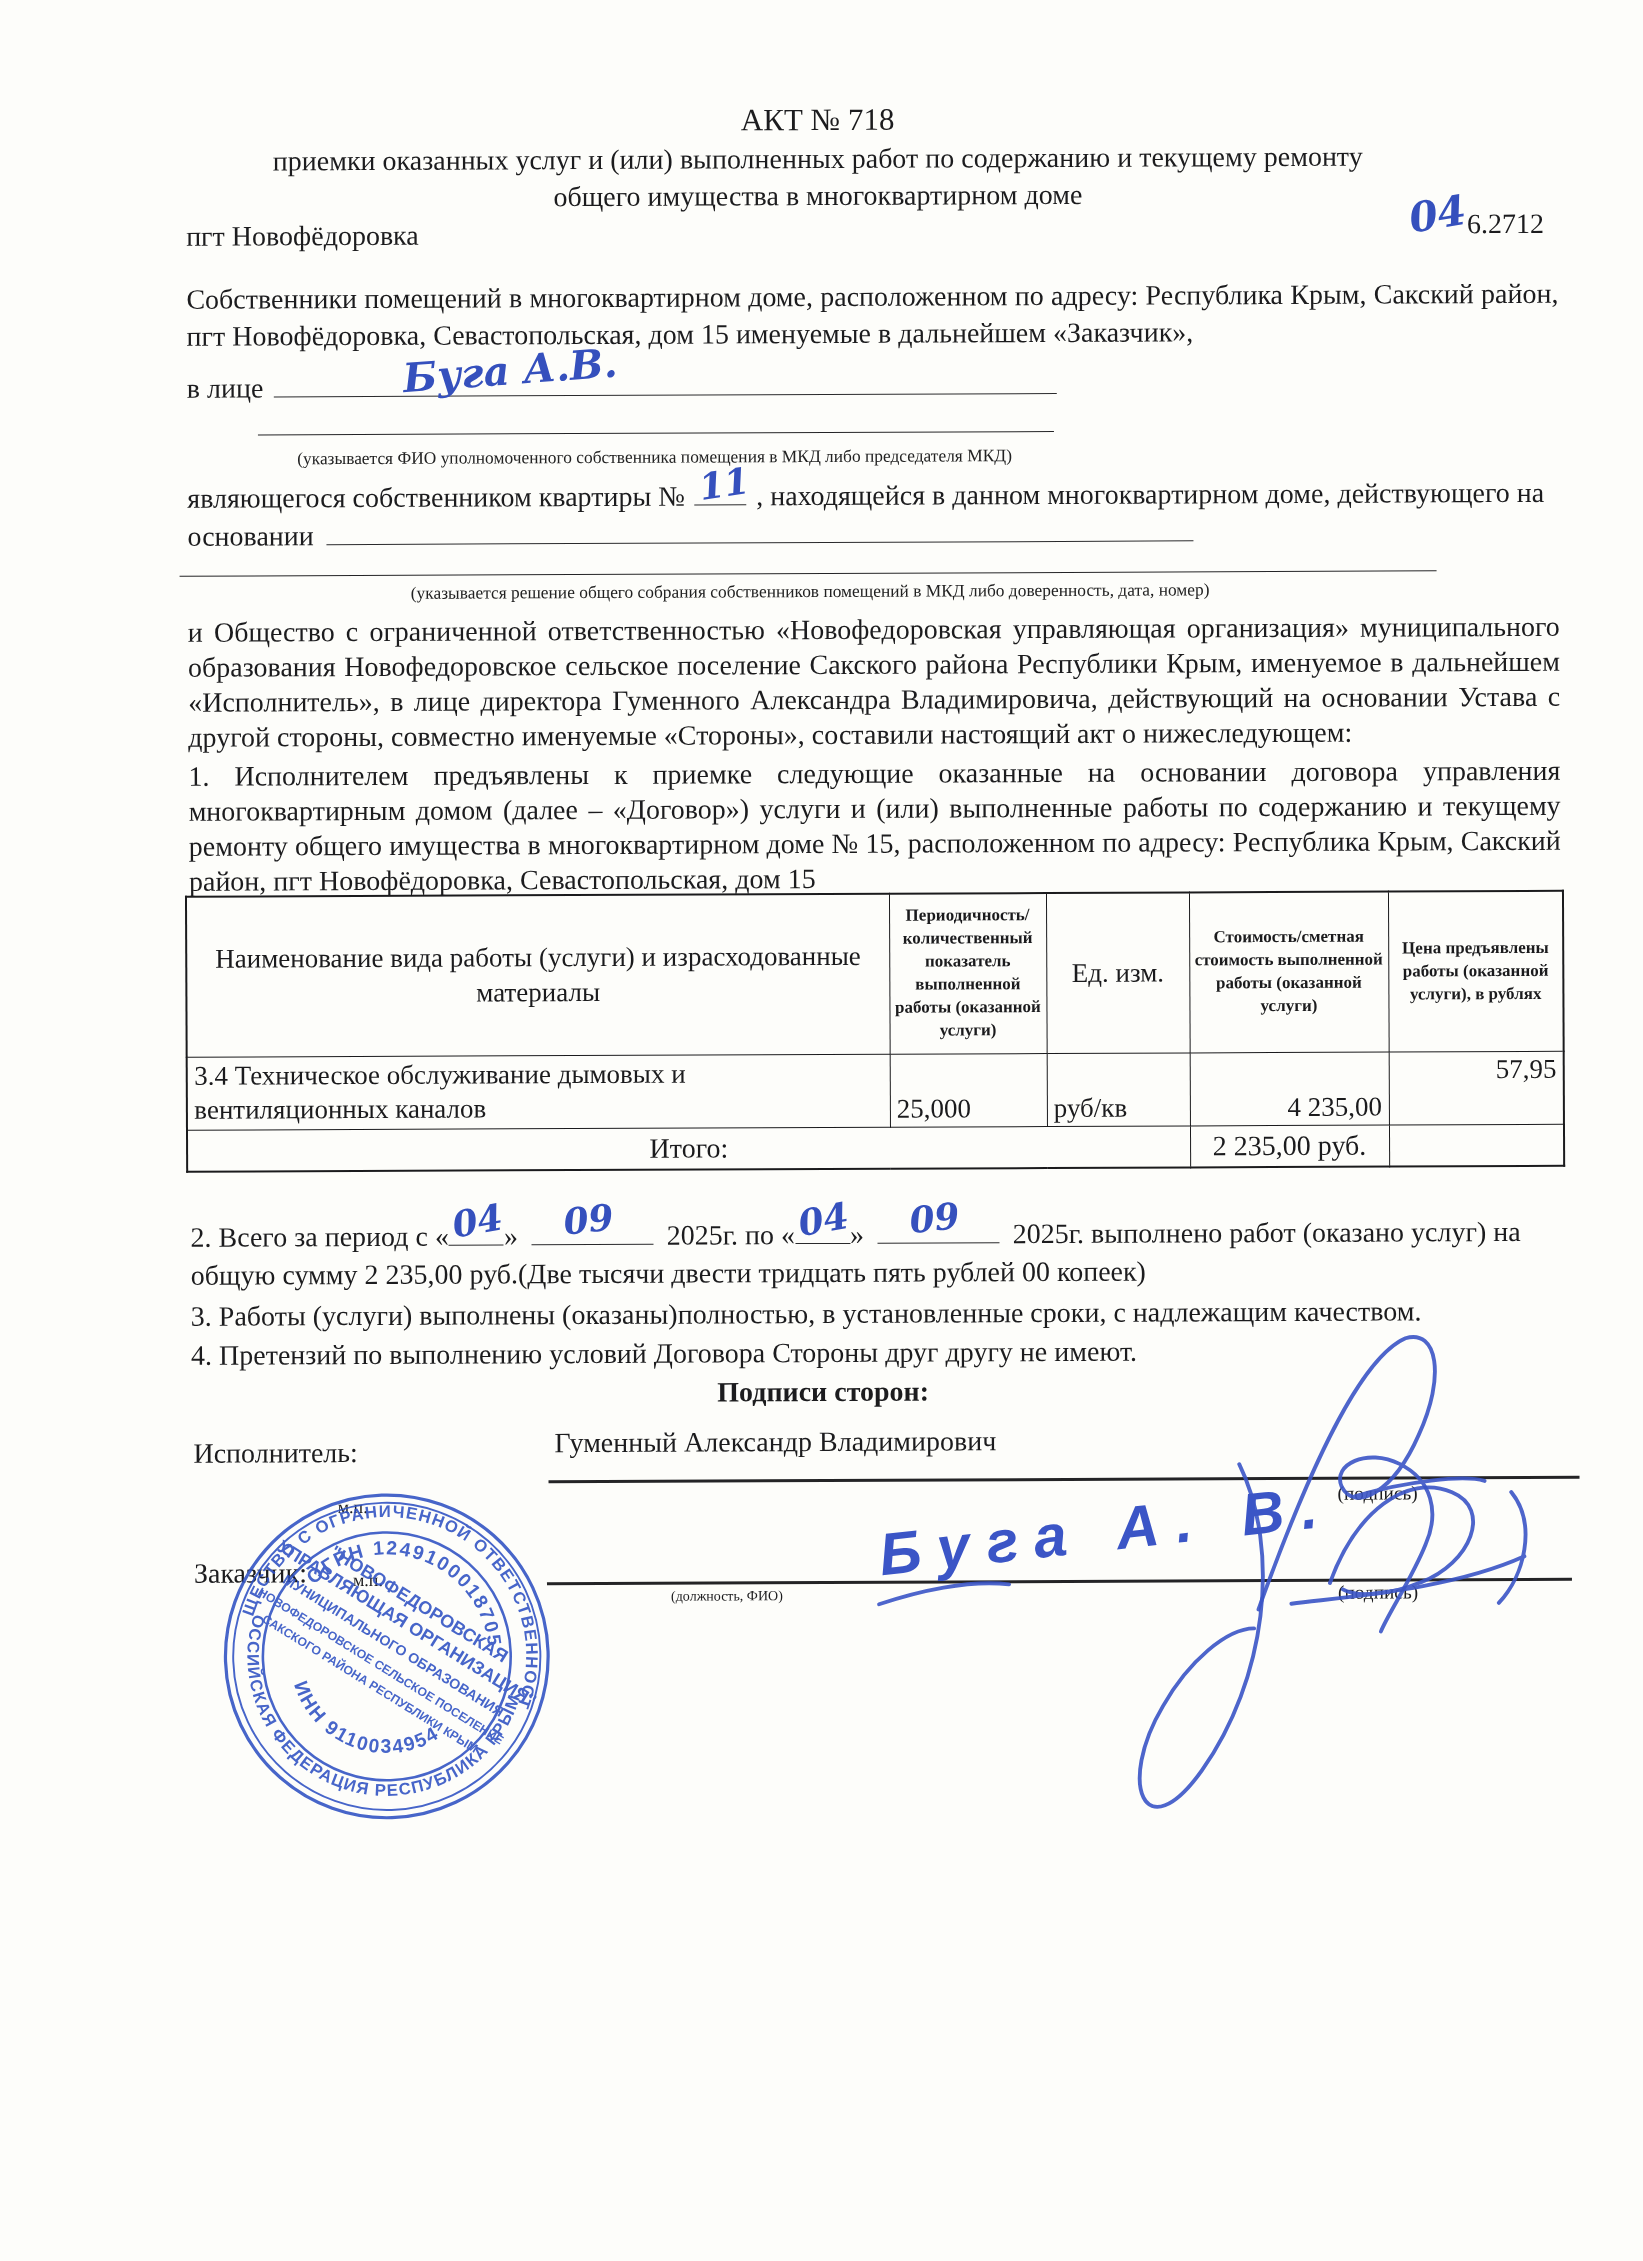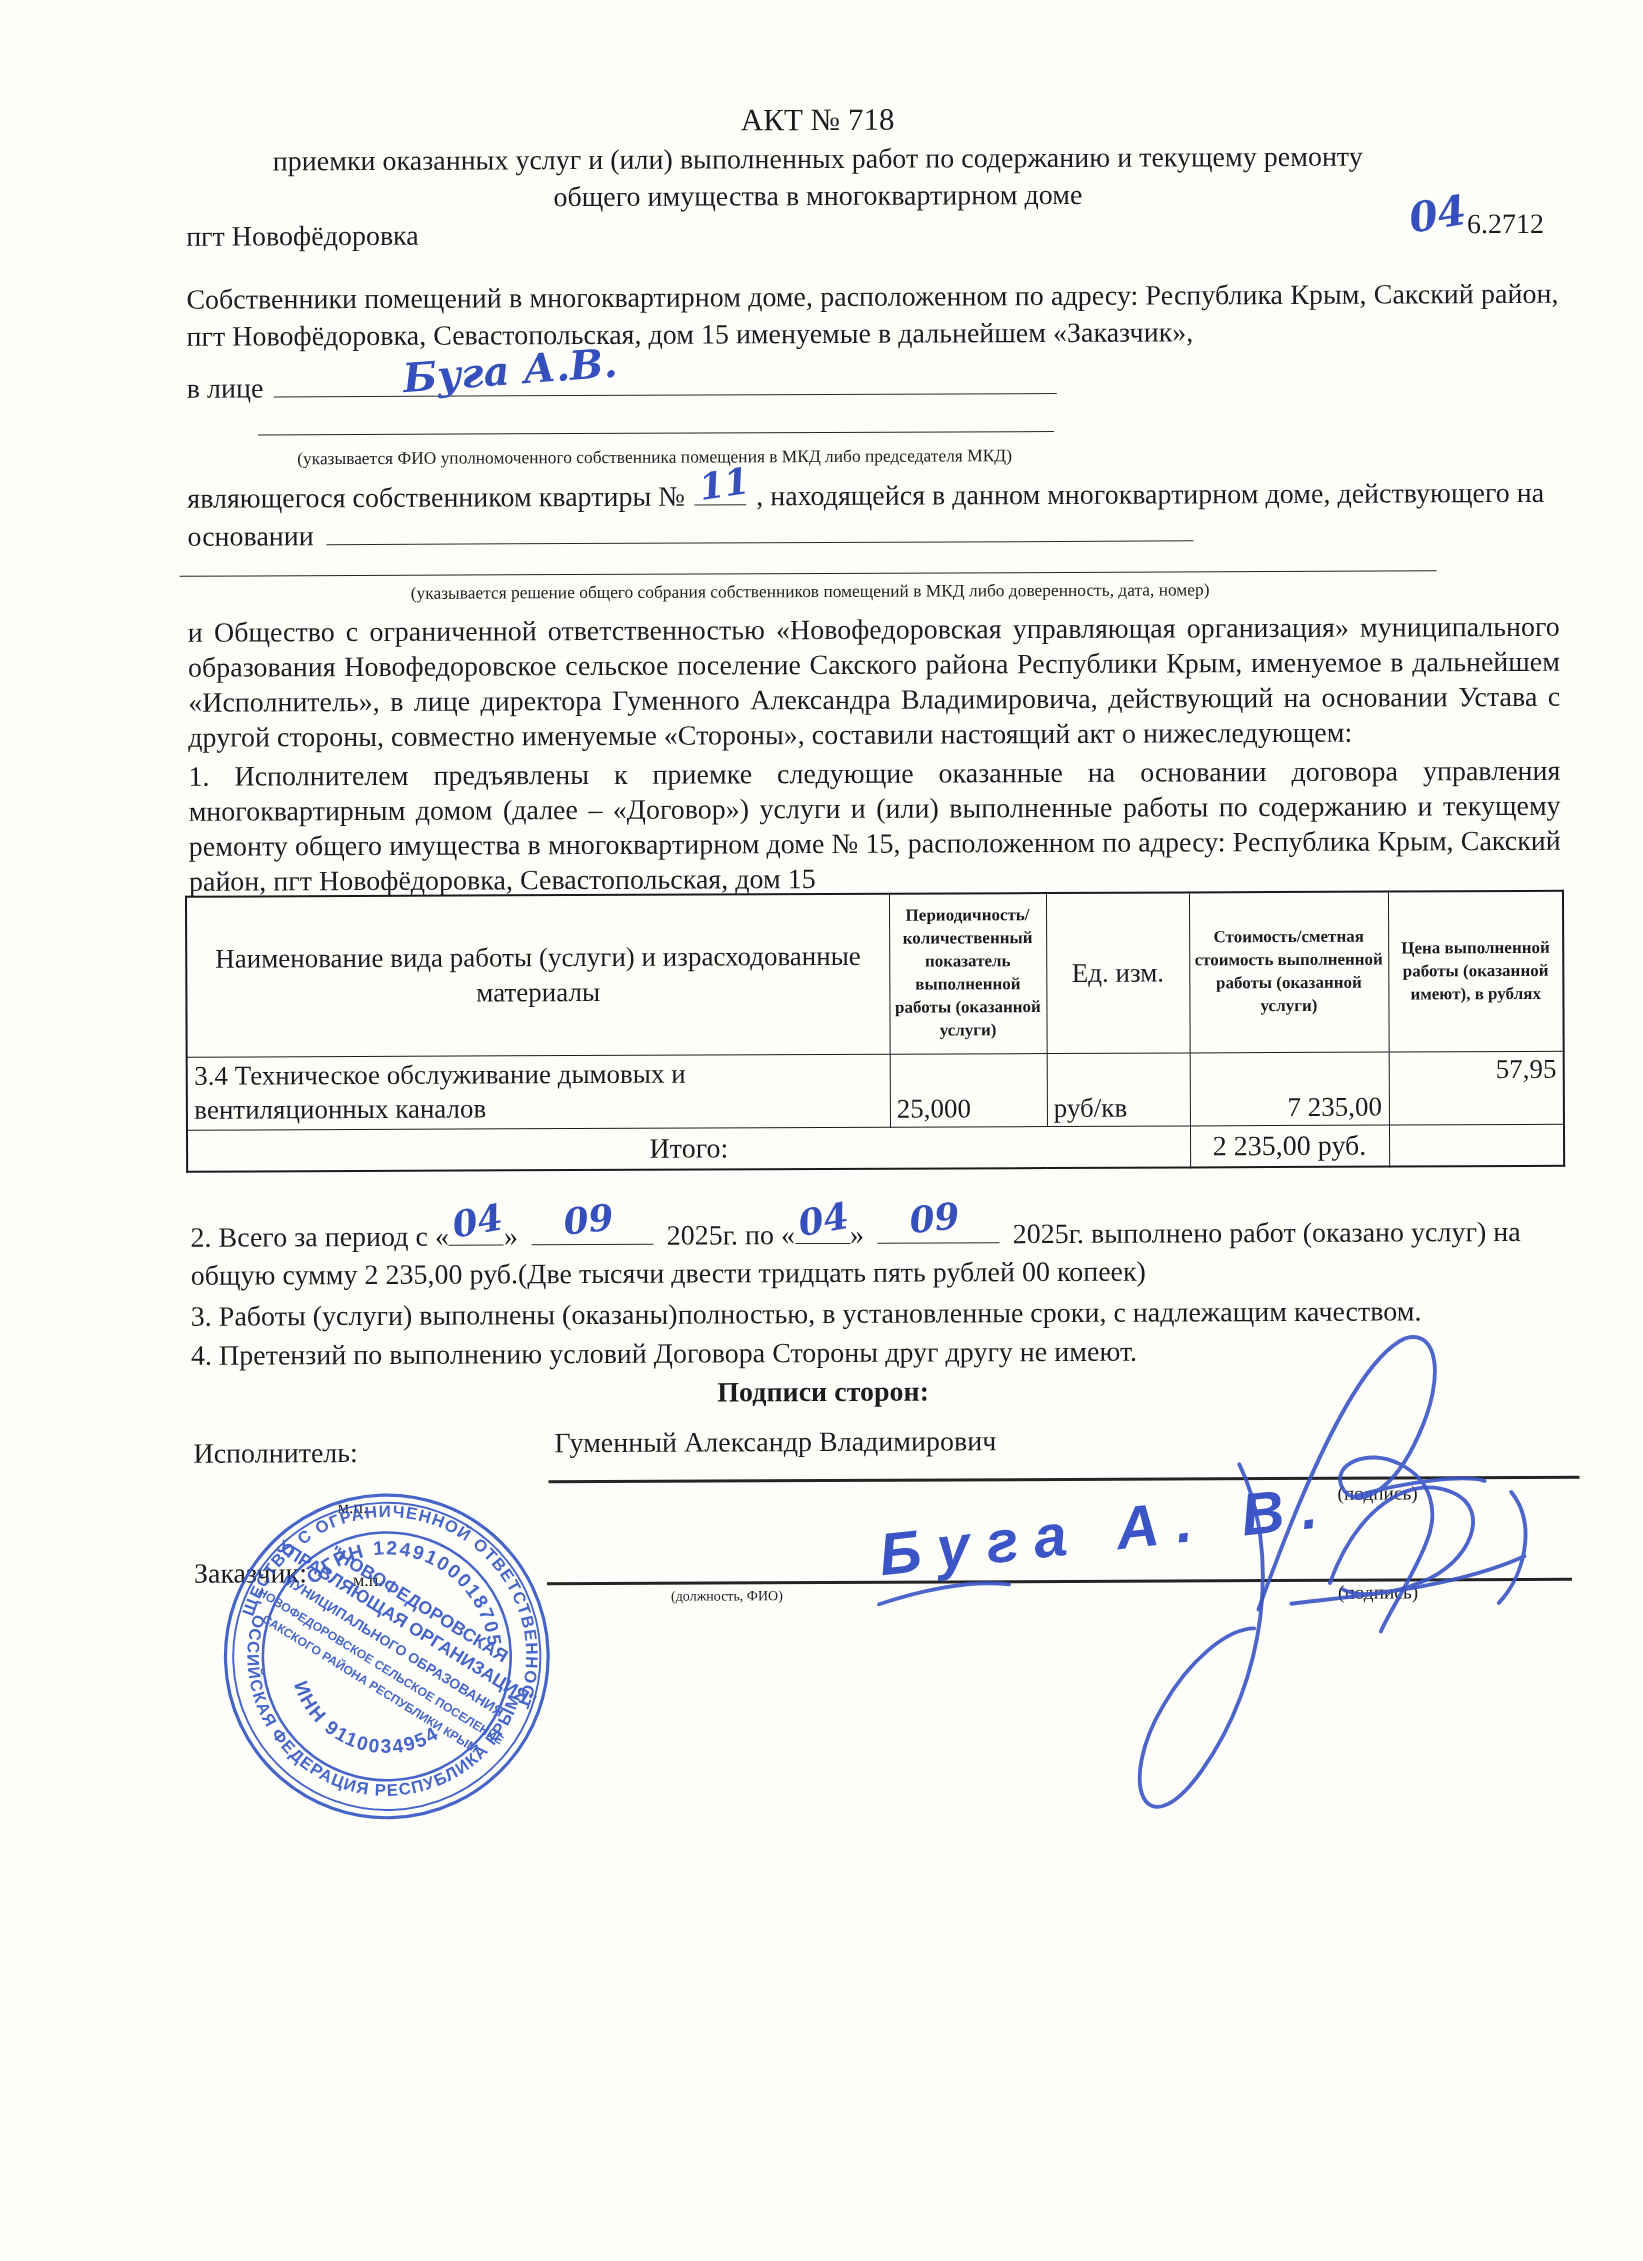--- a/index.html
+++ b/index.html
@@ -77,27 +77,27 @@
           <col style="width:143px;">
           <col style="width:199px;">
           <col style="width:175px;">
     </colgroup>
     <tbody>
           <tr style="height:160px;">
       <th class="th-big">Наименование вида работы (услуги) и израсходованные материалы</th>
       <th class="th-small">Периодичность/количественный показатель выполненной работы (оказанной услуги)</th>
       <th class="th-big">Ед. изм.</th>
       <th class="th-small">Стоимость/сметная стоимость выполненной работы (оказанной услуги)</th>
-      <th class="th-small">Цена выполненной работы (оказанной имеют), в рублях</th>
+      <th class="th-small">Цена предъявлены работы (оказанной услуги), в рублях</th>
     </tr>
     <tr style="height:72px;">
       <td class="td-name">3.4 Техническое обслуживание дымовых и вентиляционных каналов</td>
       <td class="td-num" style="text-align:left;vertical-align:bottom;">25,000</td>
       <td class="td-num" style="text-align:left;vertical-align:bottom;">руб/кв</td>
-      <td class="td-num" style="text-align:right;vertical-align:bottom;">7 235,00</td>
+      <td class="td-num" style="text-align:right;vertical-align:bottom;">4 235,00</td>
       <td class="td-num" style="text-align:right;vertical-align:top;">57,95</td>
     </tr>
     <tr style="height:35px;">
       <td colspan="3" class="total-cell">Итого:</td>
       <td class="total-cell">2 235,00 руб.</td>
       <td></td>
     </tr>
   </tbody>
       </table>
 

